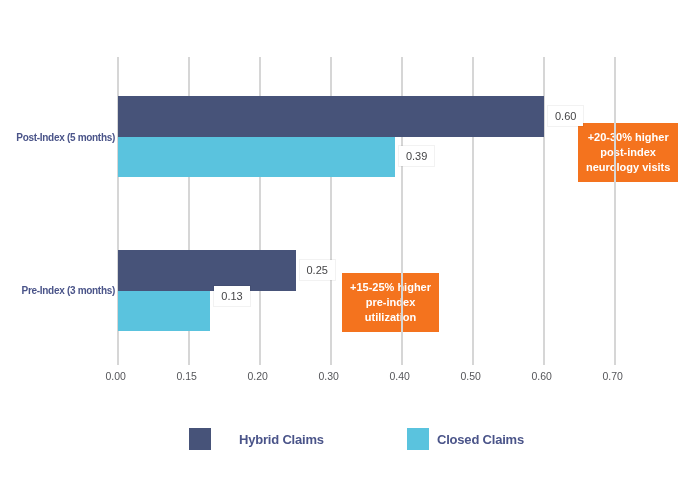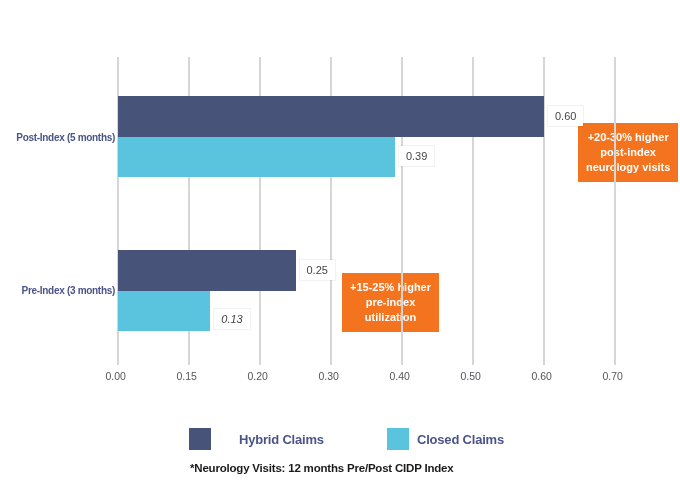--- a/index.html
+++ b/index.html
@@ -39,21 +39,21 @@
   .annotation.pre{left:342px;top:273px;}
   .axis-label{
     position:absolute;left:118px;width:497px;top:398px;text-align:center;
     font-size:13px;font-weight:bold;color:#4a5489;letter-spacing:-0.2px;
   }
   .legend{
     position:absolute;top:428px;left:0;width:680px;height:22px;
   }
   .legend-item{position:absolute;display:flex;align-items:center;height:22px;}
   .legend-item.first{left:189px;gap:20px;}
-  .legend-item.second{left:387px;}
+  .legend-item.second{left:407px;}
   .swatch{width:22px;height:22px;margin-right:8px;}
   .legend-label{font-size:13px;font-weight:bold;color:#4a5489;letter-spacing:-0.2px;}
   .footnote{
     position:absolute;left:190px;top:462px;font-size:11.5px;font-weight:bold;
     color:#1a1a1a;letter-spacing:-0.2px;white-space:nowrap;
   }
 </style>
 </head>
 <body>
 
@@ -88,29 +88,28 @@
       <div class="tick-box" style="left: 531.5px;">0.60</div>
       <div class="gridline" style="left: 614px; height: 321px;"></div>
       <div class="tick-box" style="left: 602.5px;">0.70</div>
       <div class="bar" style="top: 96px; height: 41px; width: 426px; background: rgb(71, 83, 121);"></div>
       <div class="value-label" style="left: 548px; top: 105.5px;">0.60</div>
       <div class="bar" style="top: 250px; height: 41px; width: 177.5px; background: rgb(71, 83, 121);"></div>
       <div class="value-label" style="left: 299.5px; top: 259.5px;">0.25</div>
       <div class="bar" style="top: 137px; height: 40px; width: 276.9px; background: rgb(90, 195, 222);"></div>
       <div class="value-label" style="left: 398.9px; top: 146px;">0.39</div>
       <div class="bar" style="top: 291px; height: 40px; width: 92.3px; background: rgb(90, 195, 222);"></div>
-      <div class="value-label" style="left: 214.3px; top: 309px; font-style: italic;">0.13</div>
+      <div class="value-label" style="left: 214.3px; top: 286px;">0.13</div>
     </div>
 
   <div class="legend">
     <div class="legend-item first">
       <span class="swatch" id="swatch-0" style="background: rgb(71, 83, 121);"></span>
       <span class="legend-label">Hybrid Claims</span>
     </div>
     <div class="legend-item second">
       <span class="swatch" id="swatch-1" style="background: rgb(90, 195, 222);"></span>
       <span class="legend-label">Closed Claims</span>
     </div>
   </div>
 
-  <div class="footnote">*Neurology Visits: 12 months Pre/Post CIDP Index</div>
 
 </div>
 
 </body></html>

